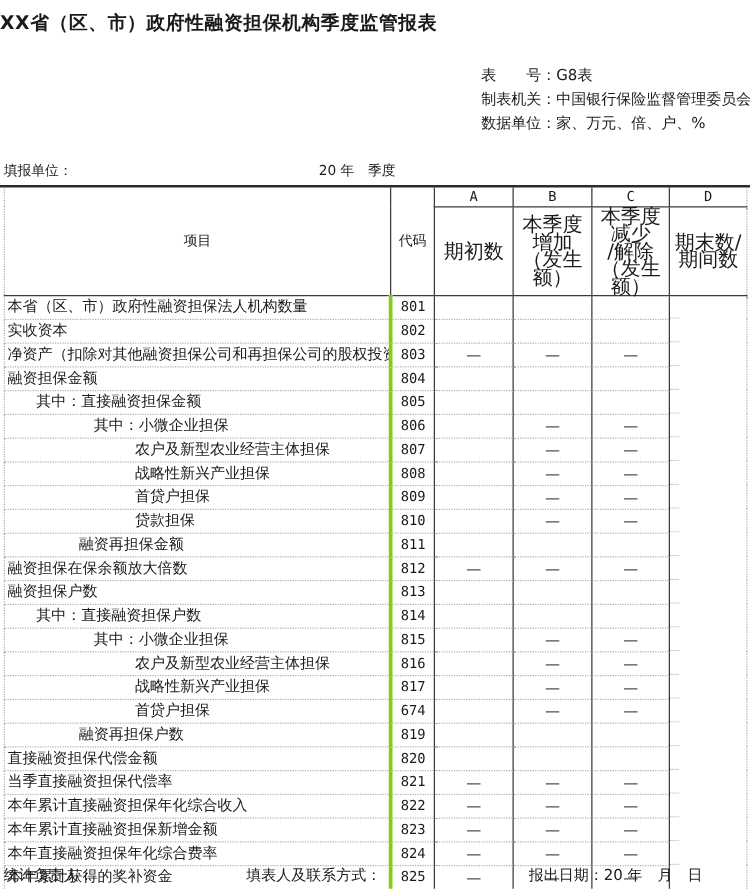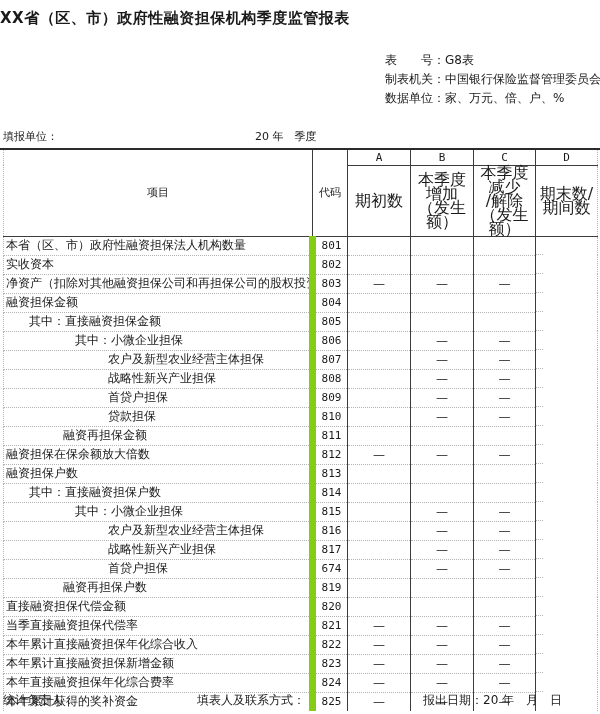--- a/index.html
+++ b/index.html
@@ -25,21 +25,21 @@
        border:1px solid #3c3c3c; border-top:none; }
   th.item-h { font-size:12.5px; border-left:1px dotted #b3b3b3; }
   th.code-h { font-size:12.5px; }
   tr.letters th { height:15px; font-size:11px; font-family:"DejaVu Sans Mono", monospace; }
   th.desc { height:43px; font-size:16px; line-height:14px; white-space:pre-line; padding:0 1px; }
   th.edge-r { border-right:1px dotted #b3b3b3; }
 
   tbody td { height:19px; font-size:12px; vertical-align:middle;
              border-bottom:1px dotted #b3b3b3; overflow:hidden; }
   td.label { text-align:left; white-space:nowrap;
-             border-left:1px dotted #b3b3b3; border-right:7px solid #84cc16; }
+             border-left:1px dotted #b3b3b3; border-right:3px solid #84cc16; }
   td.code  { text-align:center; font-size:11px; border-right:1px solid #3c3c3c;
              font-family:"DejaVu Sans Mono", monospace; }
   td.a, td.b, td.c { text-align:center; color:#333; border-right:1px solid #3c3c3c; }
   td.d { border-right:1px dotted #b3b3b3; border-bottom:none; position:relative; }
   td.d::after { content:""; position:absolute; left:0; bottom:0; width:7px; height:0;
                 border-bottom:1px dotted #b3b3b3; }
   tbody tr:last-child td { border-bottom:none; }
   tbody tr:last-child td.d::after { display:none; }
   tbody tr:last-child td.label { height:17px; line-height:17px; }
 

